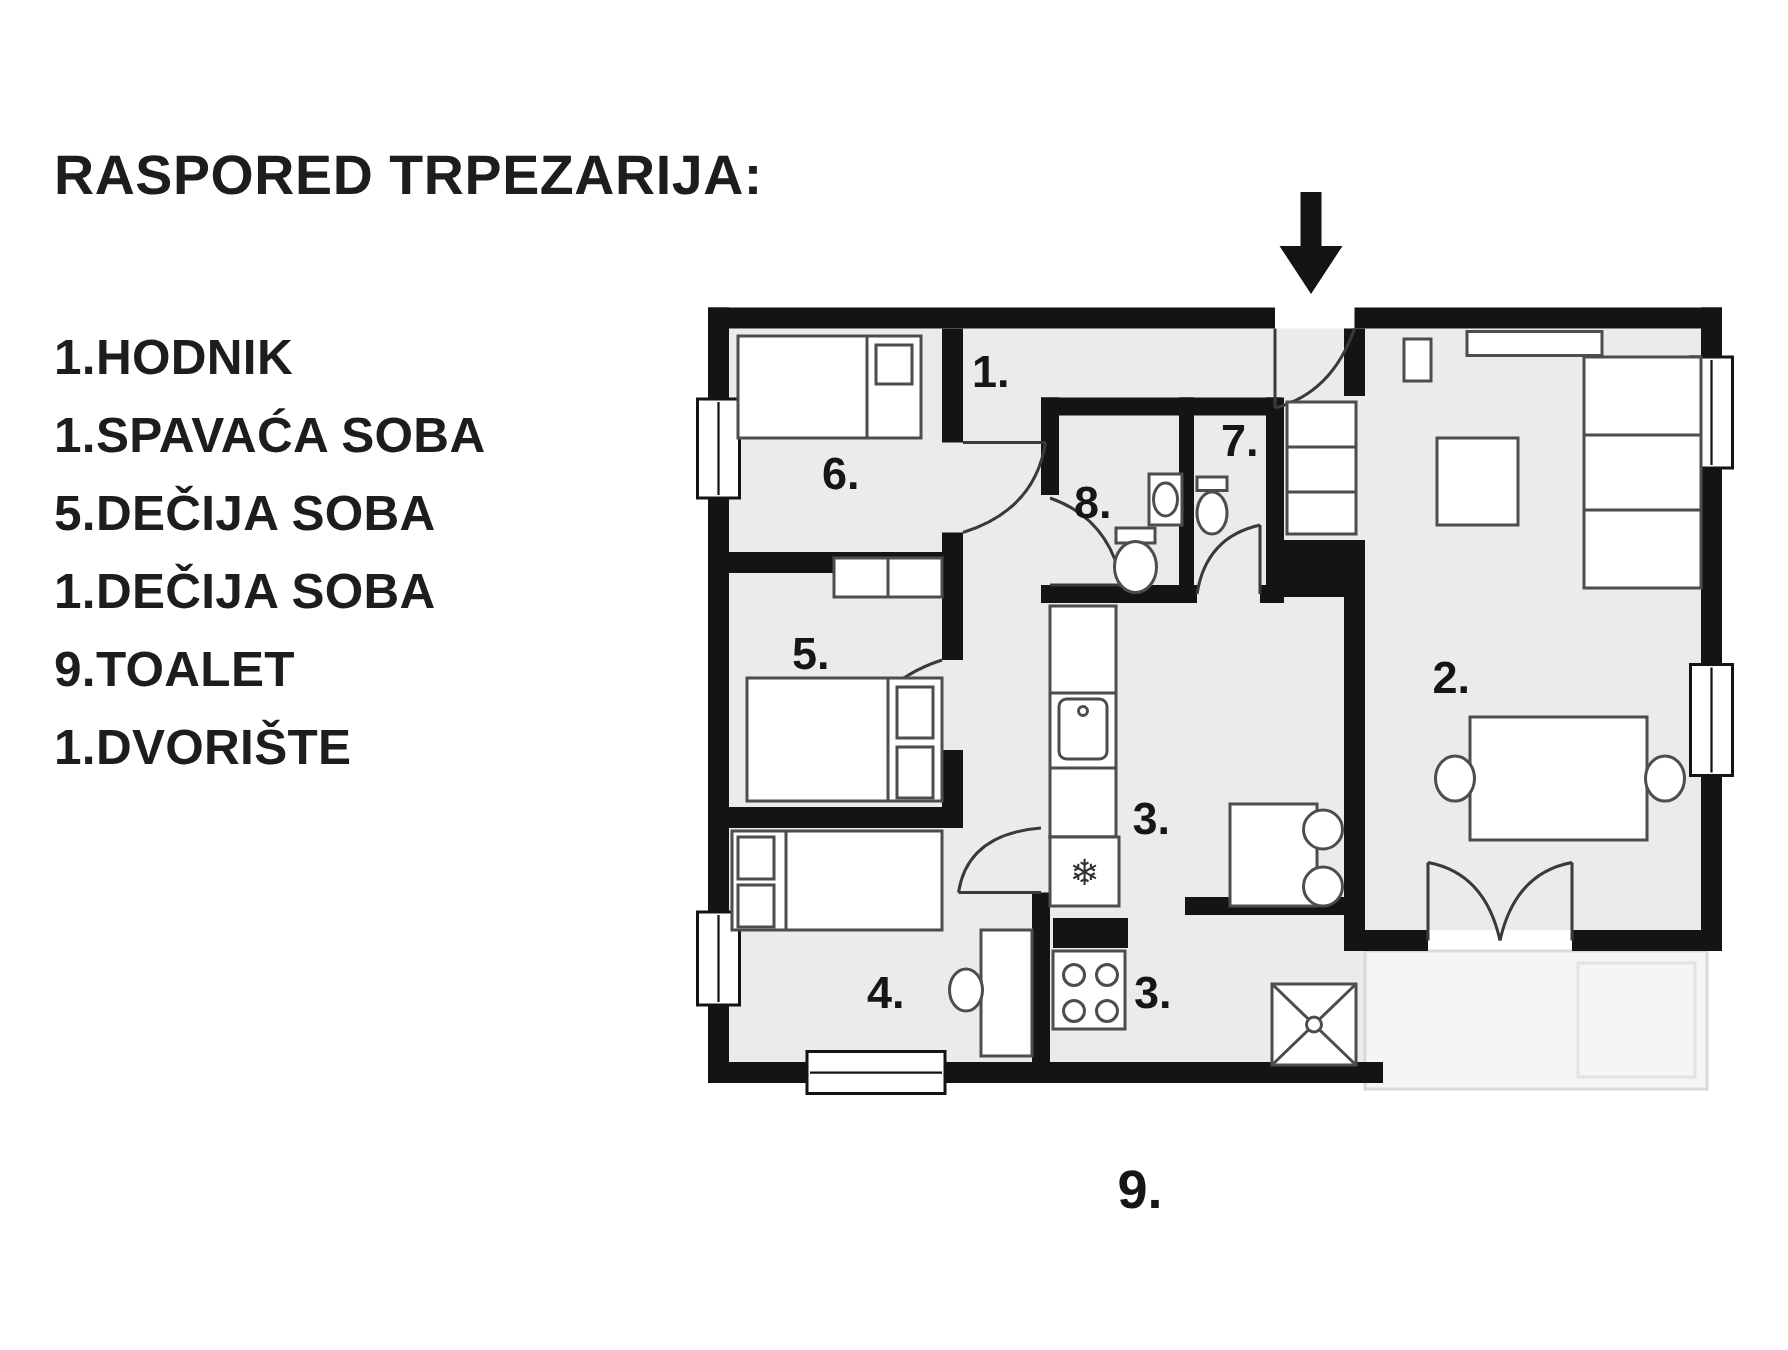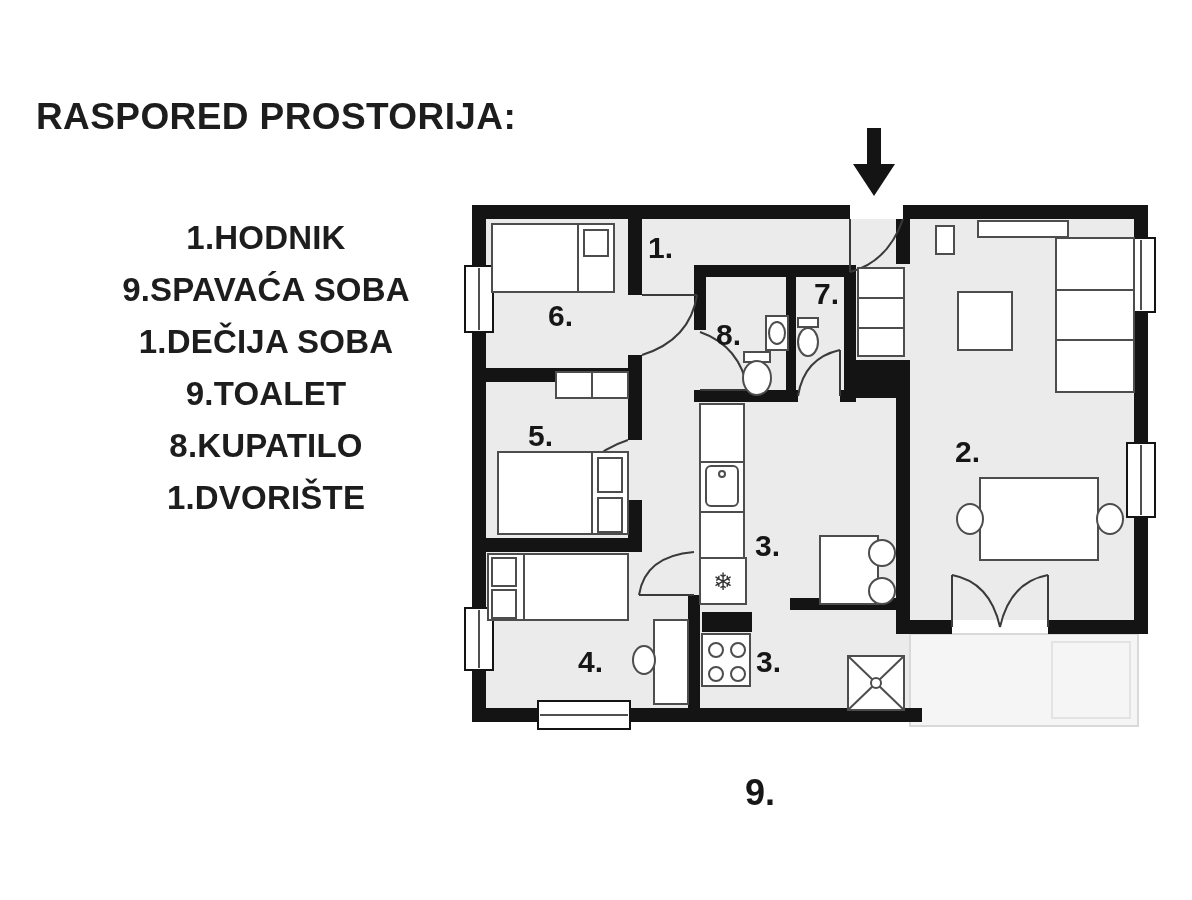--- a/index.html
+++ b/index.html
@@ -7,47 +7,47 @@
     width:1192px;height:900px;position:relative;overflow:hidden;
     background:#ffffff;
     font-family:"Liberation Sans", sans-serif;
     color:#1d1d1d;
   }
   .title{
     position:absolute;left:36px;top:96px;
     font-size:37px;font-weight:800;letter-spacing:.4px;
   }
   .legend{
-    position:absolute;left:36px;top:212px;width:460px;text-align:center;
+    position:absolute;left:36px;top:212px;width:460px;
   }
   .legend-item{
     font-size:33px;font-weight:800;line-height:52px;
     padding-left:40px;text-indent:-40px;letter-spacing:.2px;
   }
   svg.plan{position:absolute;left:0;top:0;}
   svg .wall{fill:#141414;}
   svg .furn{fill:#ffffff;stroke:#4d4d4d;stroke-width:2;}
   svg .furn-line{stroke:#4d4d4d;stroke-width:2;fill:none;}
   svg .door{stroke:#3a3a3a;stroke-width:2;fill:none;}
   svg .win{fill:#ffffff;stroke:#141414;stroke-width:2;}
   svg .win-line{stroke:#141414;stroke-width:1.5;}
   svg .room-label{font-family:"Liberation Sans",sans-serif;font-weight:700;font-size:30px;fill:#161616;}
   svg .yard-label{font-family:"Liberation Sans",sans-serif;font-weight:700;font-size:36px;fill:#161616;}
 </style>
 </head>
 <body>
 
-<div class="title">RASPORED PROSTORIJA:</div>
+<div class="title">RASPORED TRPEZARIJA:</div>
 
 <div class="legend">
   <div class="legend-item">1.HODNIK</div>
-  <div class="legend-item">9.SPAVAĆA SOBA</div>
+  <div class="legend-item">1.SPAVAĆA SOBA</div>
+  <div class="legend-item">5.DEČIJA SOBA</div>
   <div class="legend-item">1.DEČIJA SOBA</div>
   <div class="legend-item">9.TOALET</div>
-  <div class="legend-item">8.KUPATILO</div>
   <div class="legend-item">1.DVORIŠTE</div>
 </div>
 
 <svg class="plan" width="1192" height="900" viewBox="0 0 1192 900">
 
   <path d="M486 219 H1134 V620 H910 V708 H486 Z" fill="#ebebeb"></path>
 
   <g>
     <rect x="910" y="634" width="228" height="92" fill="#f5f5f5" stroke="#d9d9d9" stroke-width="2"></rect>
     <rect x="1052" y="642" width="78" height="76" fill="none" stroke="#e3e3e3" stroke-width="2"></rect>

